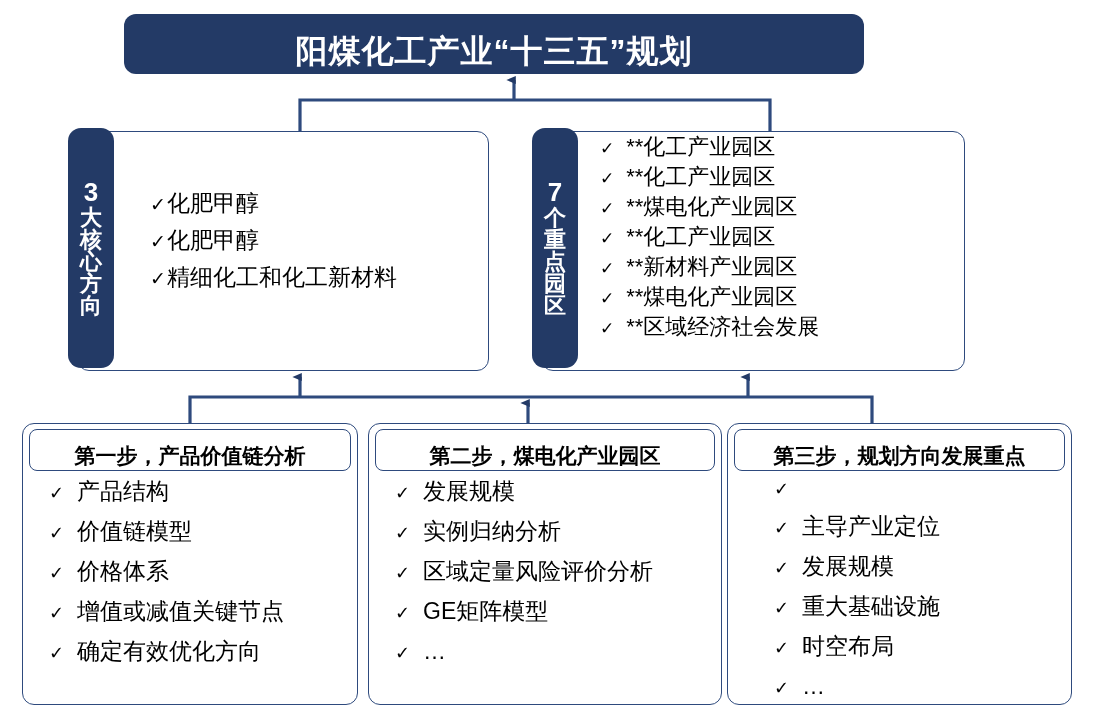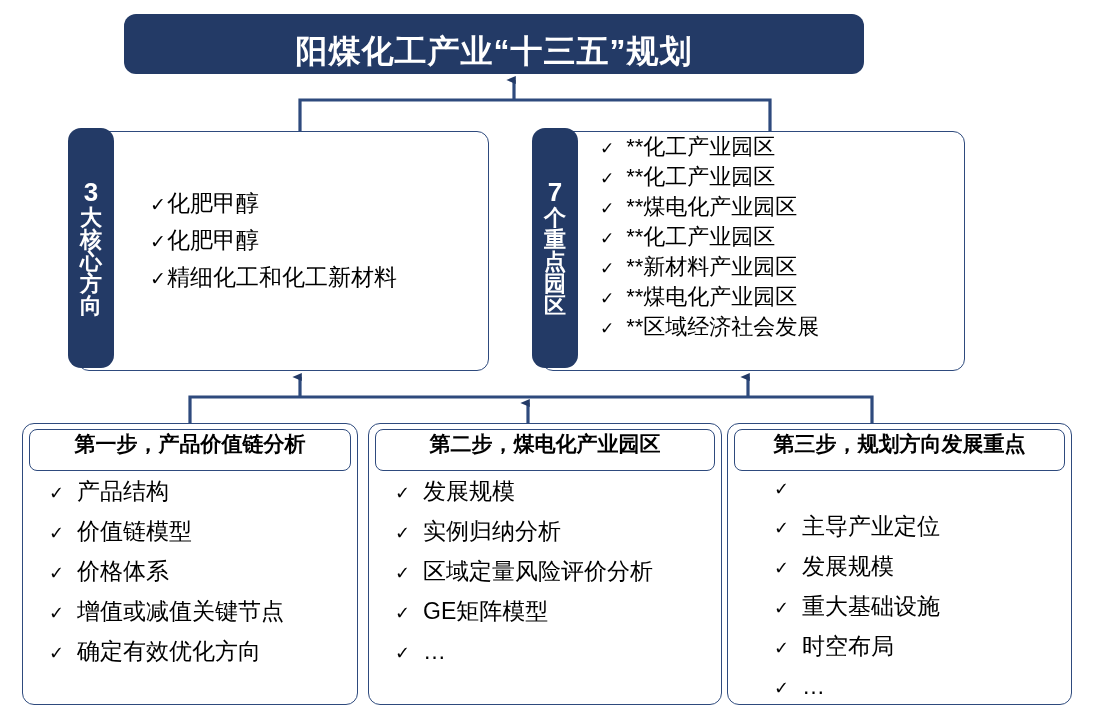--- a/index.html
+++ b/index.html
@@ -102,21 +102,21 @@
   }
   .step1{left:22px;width:336px;}
   .step2{left:368px;width:354px;}
   .step3{left:727px;width:345px;padding-left:16px;}
 
   .step-head{
     position:absolute;
     left:6px;right:6px;top:5px;height:42px;
     border:1.4px solid #2E4A7D;
     border-radius:8px;
-    display:flex;align-items:flex-start;justify-content:center;
+    display:flex;align-items:flex-end;justify-content:center;
     box-sizing:border-box;
     background:#fff;
   }
   .step-head-text{
     font-size:21px;font-weight:700;white-space:nowrap;
   }
   .step-body{
     position:absolute;
     left:0;right:0;top:56px;bottom:6px;
     padding-left:26px;

